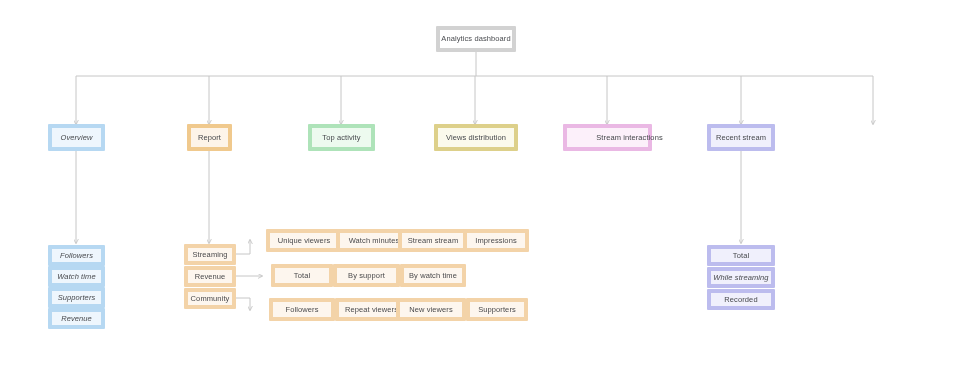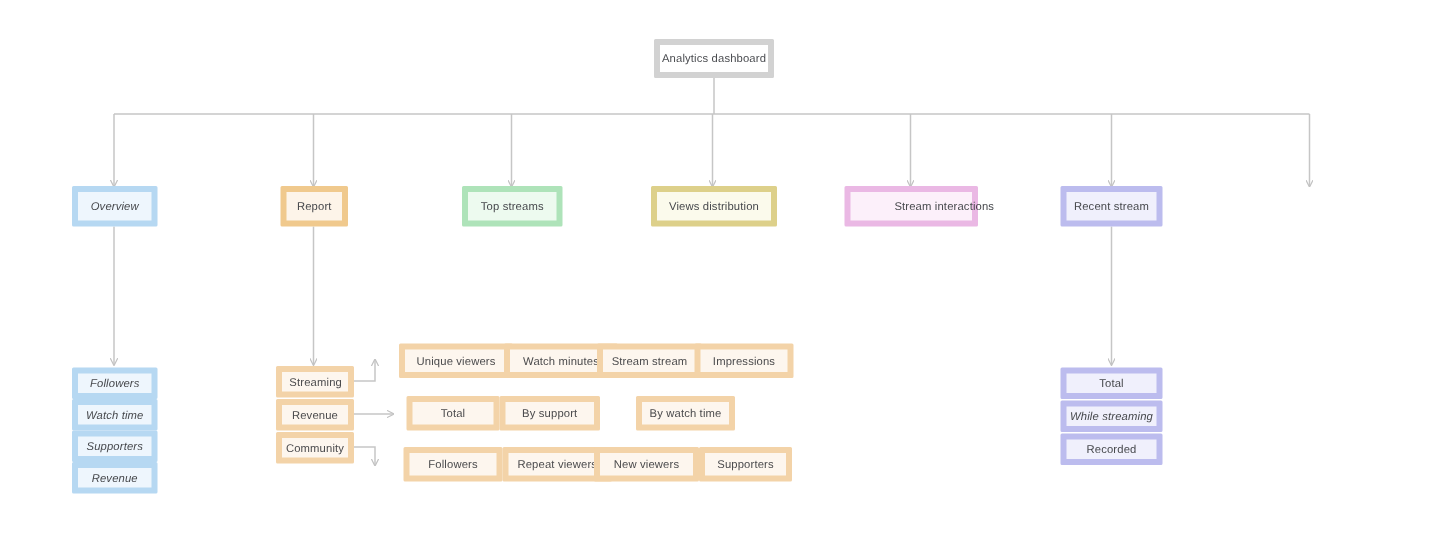--- a/index.html
+++ b/index.html
@@ -100,21 +100,21 @@
     <span>Analytics dashboard</span>
   </div>
 
   <div class="node n-blue" style="left:48px; top:124px; width:57px; height:27px;">
     <span>Overview</span>
   </div>
   <div class="node n-orange" style="left:187px; top:124px; width:45px; height:27px;">
     <span>Report</span>
   </div>
   <div class="node n-green" style="left:308px; top:124px; width:67px; height:27px;">
-    <span>Top streams</span>
+    <span>Top activity</span>
   </div>
   <div class="node n-yellow" style="left:434px; top:124px; width:84px; height:27px;">
     <span>Views distribution</span>
   </div>
   <div class="node n-pink" style="left:563px; top:124px; width:89px; height:27px;">
     <span>Stream interactions</span>
   </div>
   <div class="node n-violet" style="left:707px; top:124px; width:68px; height:27px;">
     <span>Recent stream</span>
   </div>
@@ -125,21 +125,21 @@
   <div class="node n-blue" style="left:48px; top:266px; width:57px; height:21px;">
     <span>Watch time</span>
   </div>
   <div class="node n-blue" style="left:48px; top:287px; width:57px; height:21px;">
     <span>Supporters</span>
   </div>
   <div class="node n-blue" style="left:48px; top:308px; width:57px; height:21px;">
     <span>Revenue</span>
   </div>
 
-  <div class="node n-peach" style="left:184px; top:244px; width:52px; height:21px;justify-content:flex-end;">
+  <div class="node n-peach" style="left:184px; top:244px; width:52px; height:21px;">
     <span>Streaming</span>
   </div>
   <div class="node n-peach" style="left:184px; top:266px; width:52px; height:21px;">
     <span>Revenue</span>
   </div>
   <div class="node n-peach" style="left:184px; top:288px; width:52px; height:21px;">
     <span>Community</span>
   </div>
 
   <div class="node n-peach" style="left:266px; top:229px; width:76px; height:23px;">
@@ -154,21 +154,21 @@
   <div class="node n-peach" style="left:463px; top:229px; width:66px; height:23px;">
     <span>Impressions</span>
   </div>
 
   <div class="node n-peach" style="left:271px; top:264px; width:62px; height:23px;">
     <span>Total</span>
   </div>
   <div class="node n-peach" style="left:333px; top:264px; width:67px; height:23px;">
     <span>By support</span>
   </div>
-  <div class="node n-peach" style="left:400px; top:264px; width:66px; height:23px;margin-left:24px;">
+  <div class="node n-peach" style="left:400px; top:264px; width:66px; height:23px;">
     <span>By watch time</span>
   </div>
 
   <div class="node n-peach" style="left:269px; top:298px; width:66px; height:23px;">
     <span>Followers</span>
   </div>
   <div class="node n-peach" style="left:335px; top:298px; width:73px; height:23px;">
     <span>Repeat viewers</span>
   </div>
   <div class="node n-peach" style="left:396px; top:298px; width:70px; height:23px;">

